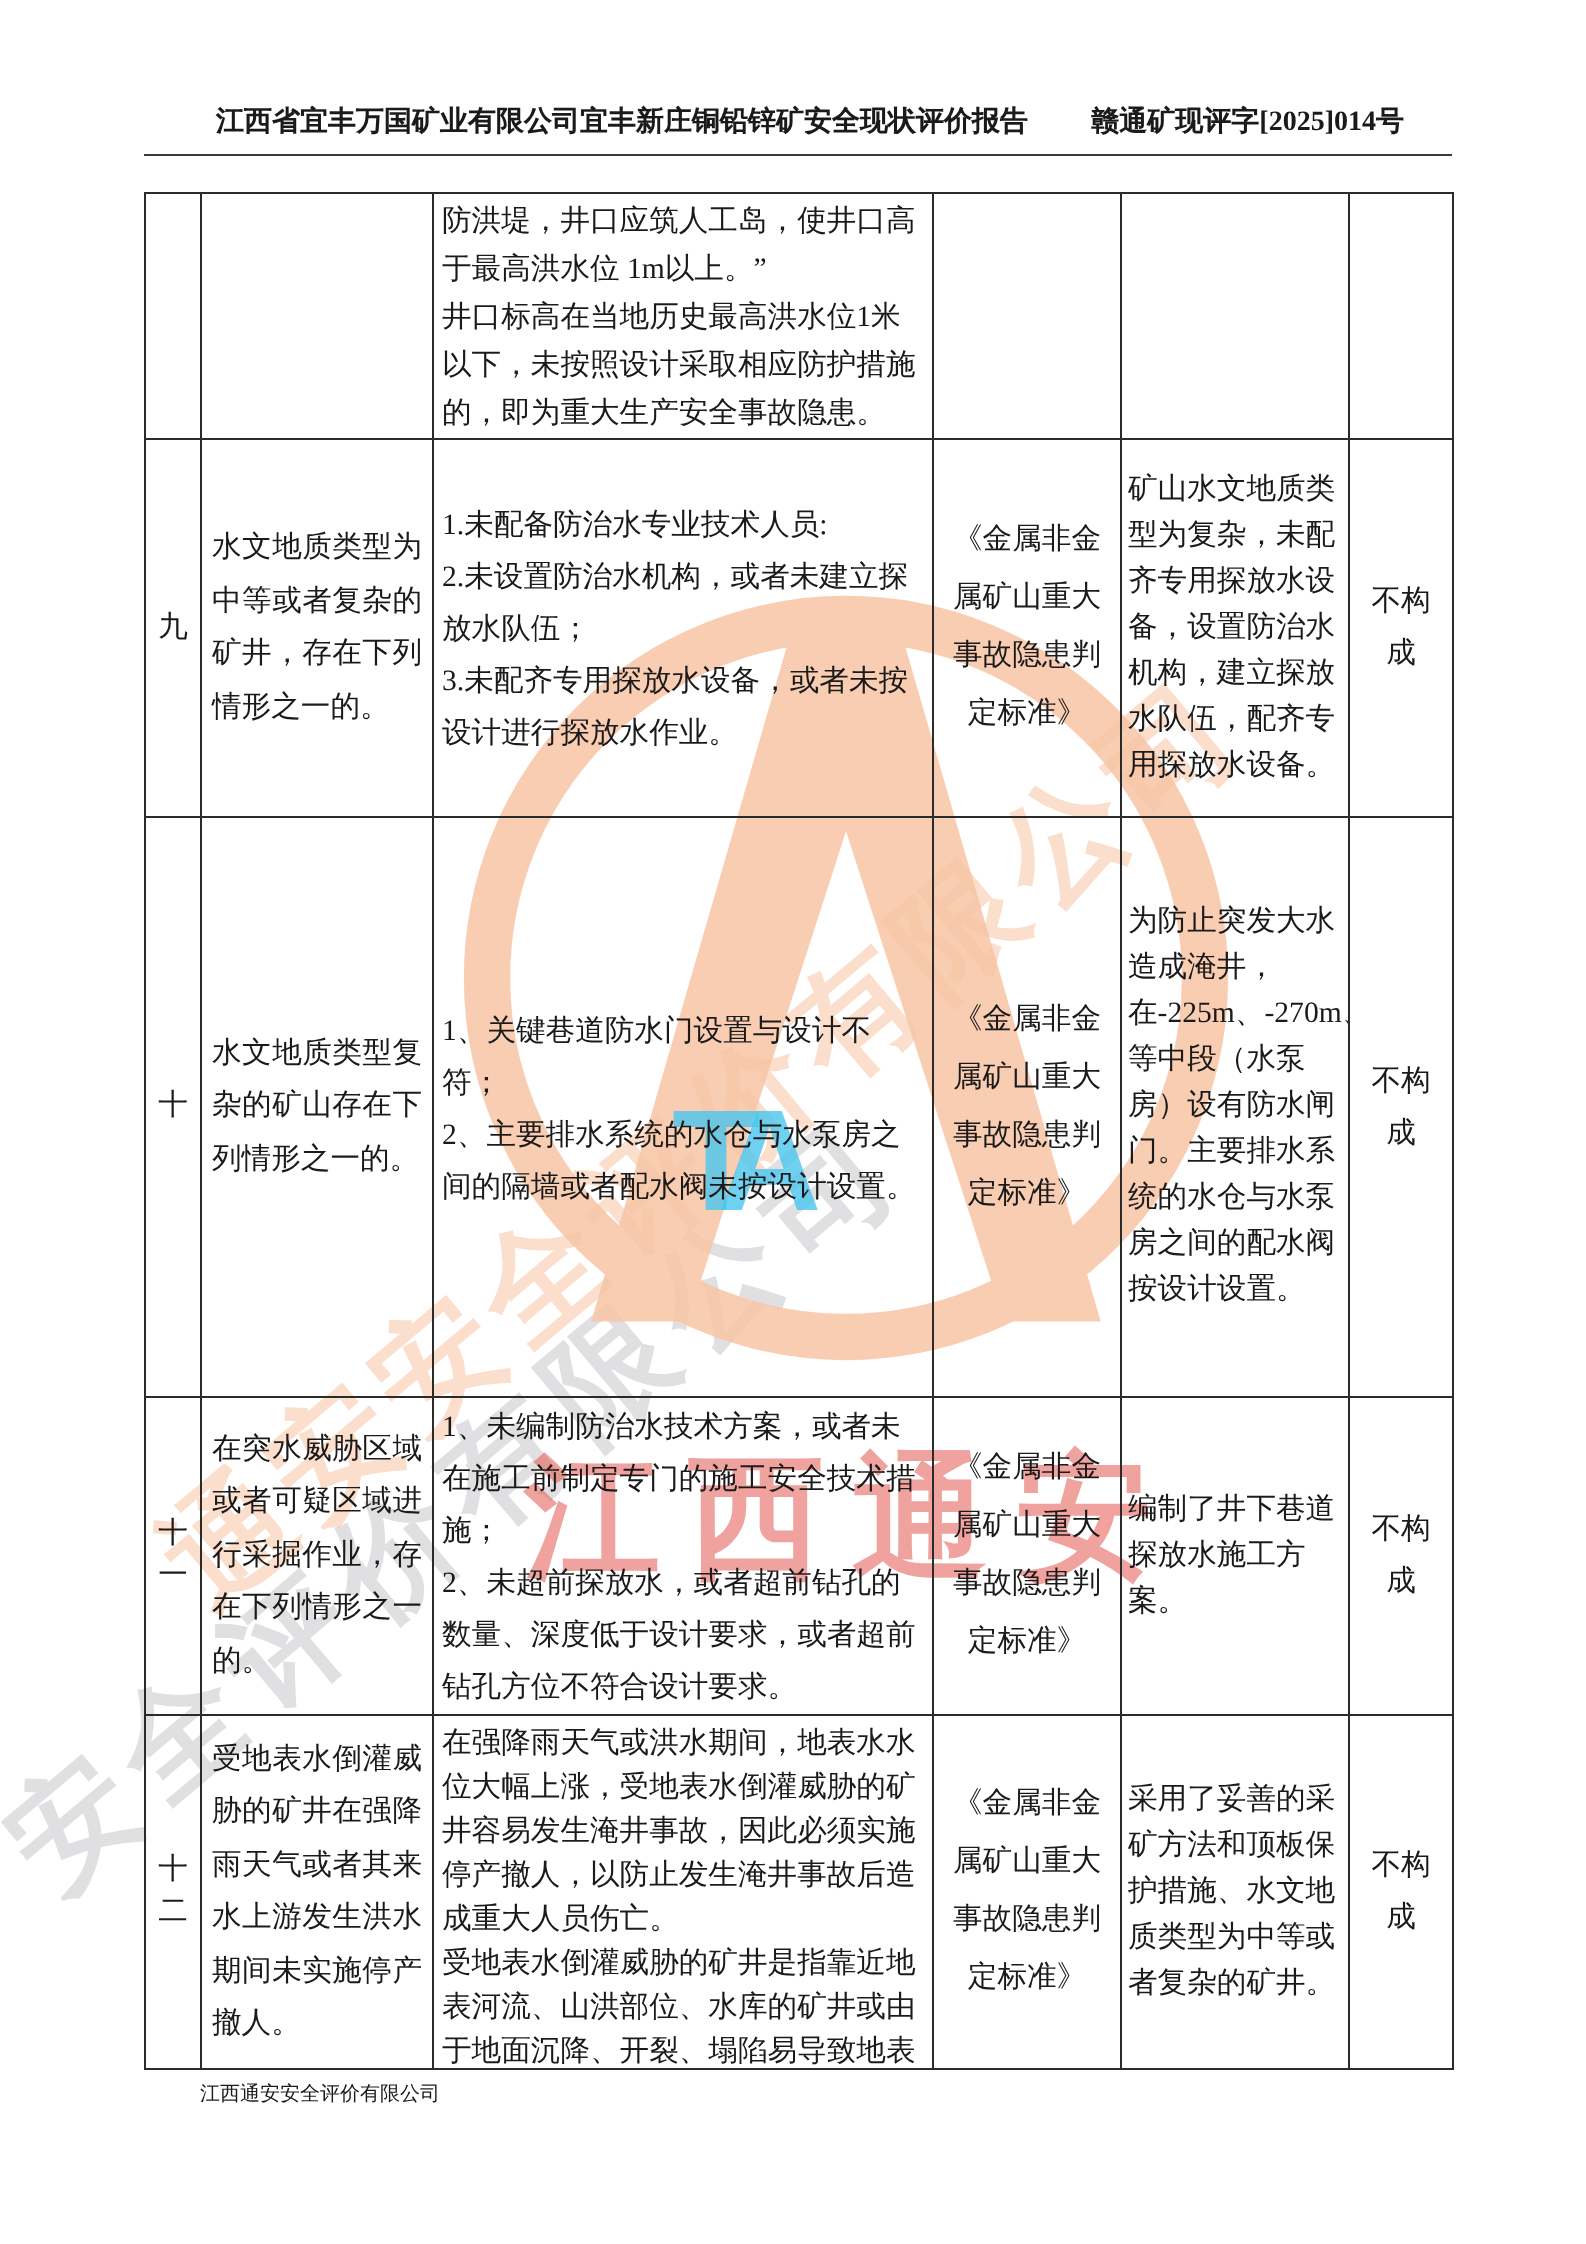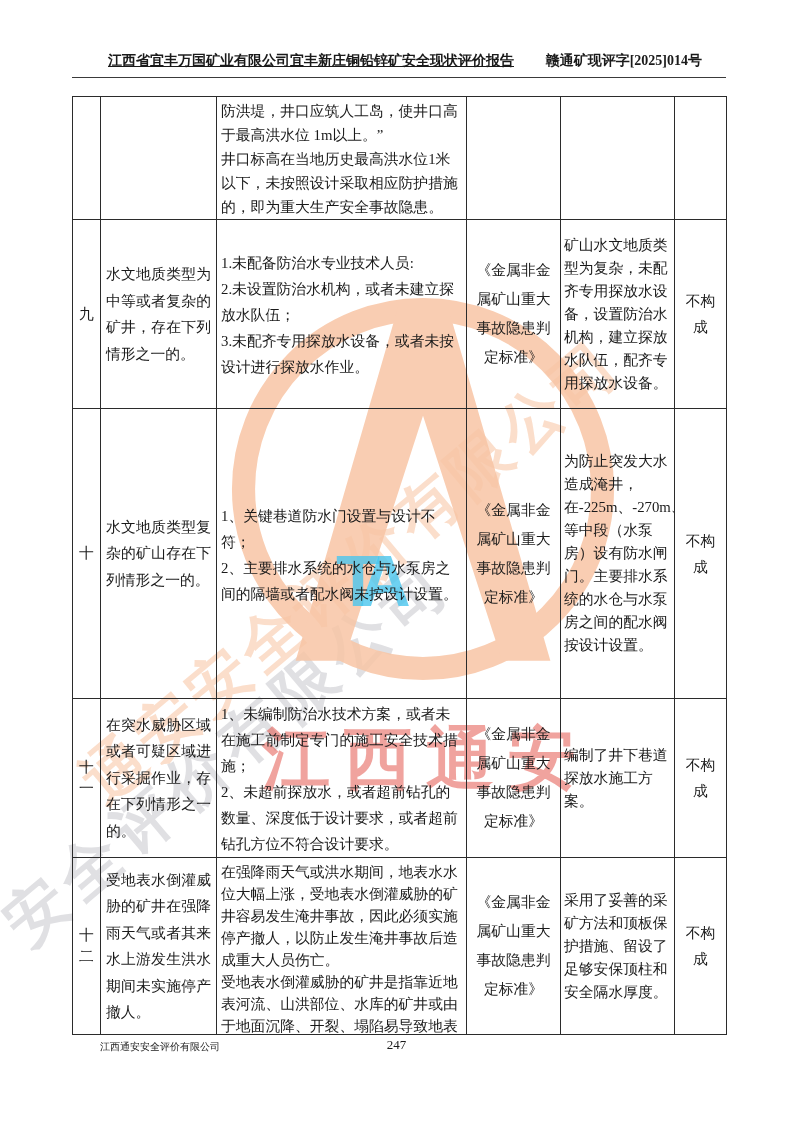--- a/index.html
+++ b/index.html
@@ -38,21 +38,21 @@
     color:rgba(225,71,61,0.5);
   }
 
   
   .header {
     position:absolute; left:72px; top:52px; width:654px; z-index:2;
     display:flex; justify-content:space-between; align-items:flex-end;
     border-bottom:1px solid #3a3a3a; padding:0 0 7px 0;
     font-size:14px; font-weight:bold;
   }
-  .header .h-left { padding-left:36px;text-decoration:underline; }
+  .header .h-left { padding-left:36px; }
   .header .h-right { padding-right:24px; white-space:nowrap; }
   .footer-company { position:absolute; left:100px; top:1040px; font-size:10px; z-index:2; }
   .footer-page { position:absolute; left:0; right:0; top:1037px; text-align:center; font-size:13px; z-index:2; }
 
   
   table.doc {
     position:absolute; left:72px; top:96px; z-index:1;
     width:654px; border-collapse:collapse; table-layout:fixed;
     font-size:14.8px;
   }
@@ -196,25 +196,24 @@
             <div class="cond">受地表水倒灌威胁的矿井在强降雨天气或者其来水上游发生洪水期间未实施停产撤人。</div>
           </td>
         <td>
             <div class="items clip">在强降雨天气或洪水期间，地表水水位大幅上涨，受地表水倒灌威胁的矿井容易发生淹井事故，因此必须实施停产撤人，以防止发生淹井事故后造成重大人员伤亡。
 受地表水倒灌威胁的矿井是指靠近地表河流、山洪部位、水库的矿井或由于地面沉降、开裂、塌陷易导致地表水进</div>
           </td>
         <td>
             <div class="std">《金属非金属矿山重大事故隐患判定标准》</div>
           </td>
         <td>
-            <div class="status">采用了妥善的采矿方法和顶板保护措施、留设了足够安保顶柱和安全隔水厚度。</div>
+            <div class="status">采用了妥善的采矿方法和顶板保护措施、水文地质类型为中等或者复杂的矿井。</div>
           </td>
         <td>
             <div class="concl">不构成</div>
           </td>
       </tr>
     </tbody>
   </table>
 
   <div class="footer-company">江西通安安全评价有限公司</div>
-  <div class="footer-page">247</div>
 
 </div>
 
 </body></html>

